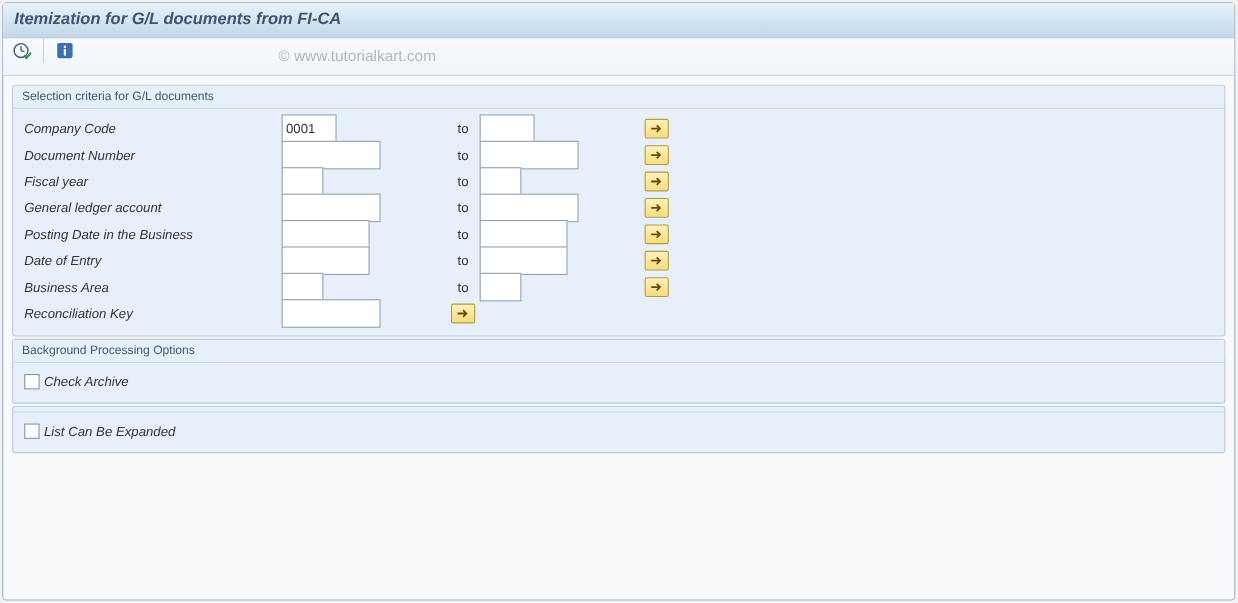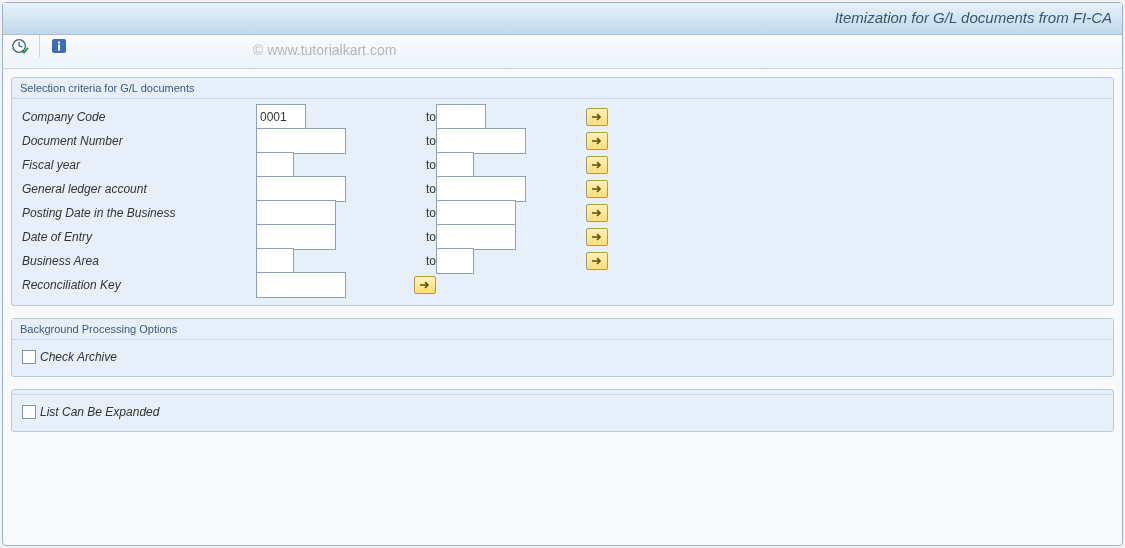--- a/index.html
+++ b/index.html
@@ -19,24 +19,23 @@
     border: 1px solid #9bb3c9;
     border-radius: 4px;
     position: relative;
   }
   .titlebar {
     height: 32px;
     background: linear-gradient(#e8f2fb, #cfe2f1 60%, #c2d7e8);
     border-bottom: 1px solid #a9bfd4;
     padding: 6px 10px 0 10px;
     color: #3d566e;
-    font-weight: normal;
+    font-weight: bold;
     font-style: italic;
     font-size: 15px;
-    text-align: right;
   }
   .toolbar {
     height: 34px;
     background: linear-gradient(#f8fbfe, #eef4fa);
     border-bottom: 1px solid #c7d6e3;
     display: flex;
     padding: 0 6px;
     gap: 6px;
     position: relative;
   }
@@ -63,21 +62,21 @@
   }
 
   .content {
     padding: 8px 8px 0 8px;
   }
 
   .group {
     border: 1px solid #b9cad9;
     background: #e7effb;
     border-radius: 3px;
-    margin-bottom: 12px;
+    margin-bottom: 2px;
     position: relative;
   }
   .group-title {
     font-size: 11px;
     color: #3d5b77;
     padding: 4px 8px 0 8px;
     background: #e7effb;
   }
   .group-body {
     border-top: 1px solid #cdd9e5;
@@ -87,21 +86,21 @@
 
   
   .row {
     display: flex;
     align-items: center;
     height: 24px;
     margin-bottom: 0px;
   }
   .col-label   { width: 236px; padding-left: 2px; font-style: italic; }
   .col-from    { width: 150px; }
-  .col-to-lbl  { width: 30px; text-align: right; }
+  .col-to-lbl  { width: 30px; text-align: center; }
   .col-to      { width: 150px; }
   .col-more    { width: 40px; }
 
   .sap-input {
     height: 26px;
     border: 1px solid #8fa1b1;
     background: #fff;
     padding: 1px 3px;
     font-size: 12px;
     color: #333;

